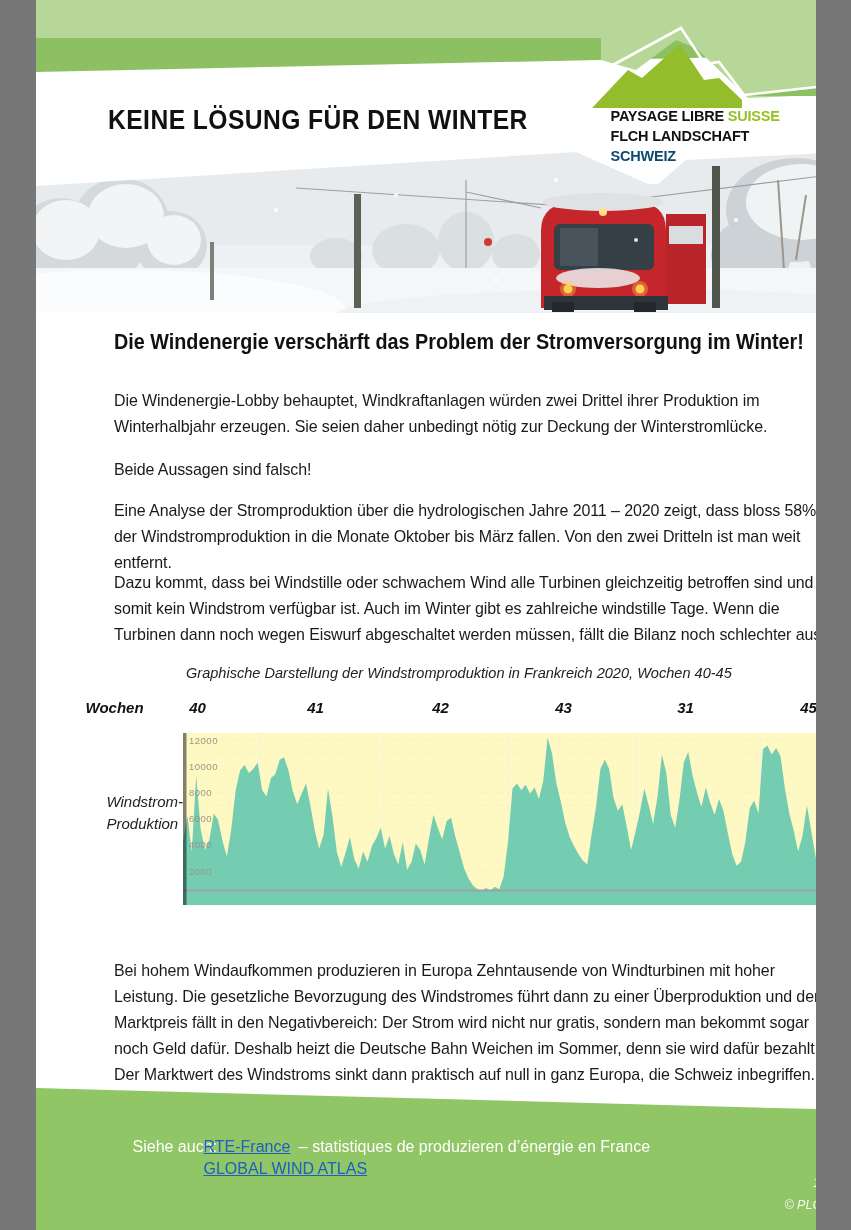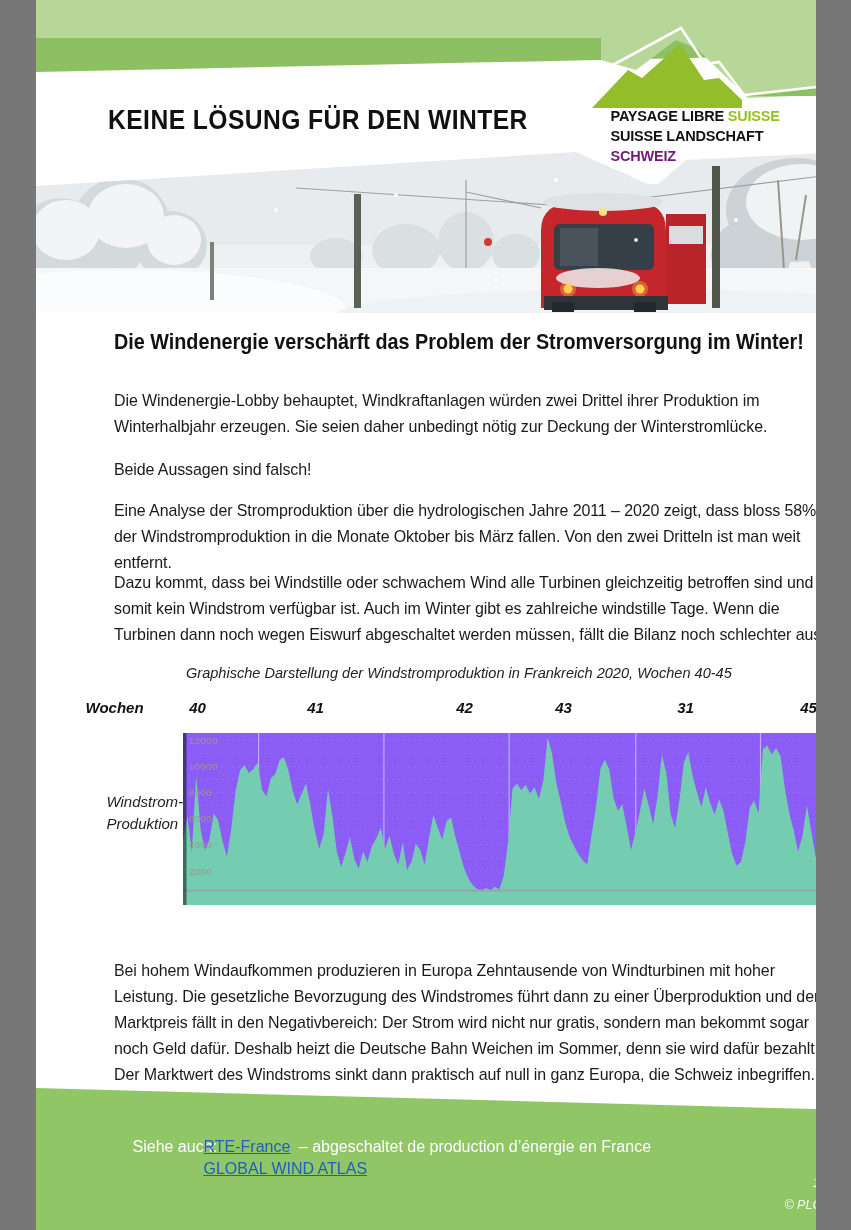--- a/index.html
+++ b/index.html
@@ -46,21 +46,21 @@
       <polygon points="556,108 592,70 606,78 644,44 668,80 683,78 706,100 706,108" fill="#93bd2a"></polygon>
     </g>
   </svg>
 
   <div class="abs" style="left:72px;top:104px;">
     <h1 class="page-title"><span class="cond">KEINE LÖSUNG FÜR DEN WINTER</span></h1>
   </div>
 
   <div class="abs logo-text" style="left:575px;top:106px;">
     <div><span class="blk">PAYSAGE LIBRE</span> <span style="color:#94c11f">SUISSE</span></div>
-    <div><span class="blk">SUISSE LANDSCHAFT</span> <span style="color:#701a75">SCHWEIZ</span></div>
+    <div><span class="blk">FLCH LANDSCHAFT</span> <span style="color:#0c4a6e">SCHWEIZ</span></div>
   </div>
 
   <svg class="abs" style="left:0;top:150px;" width="851" height="163" viewBox="0 0 851 163">
     <defs>
       <clipPath id="photoClip">
         <polygon points="0,36 540,2 612,34 622,34 650,10 851,0 851,163 0,163"></polygon>
       </clipPath>
     </defs>
     <g clip-path="url(#photoClip)">
       <rect x="0" y="0" width="851" height="163" fill="#e8ebed"></rect>
@@ -149,32 +149,32 @@
   <div class="abs bodytext" style="left:78px;top:457px;">Beide Aussagen sind falsch!</div>
   <div class="abs bodytext" style="left:78px;top:498px;">Eine Analyse der Stromproduktion über die hydrologischen Jahre 2011 – 2020 zeigt, dass bloss 58% der Windstromproduktion in die Monate Oktober bis März fallen.  Von den zwei Dritteln ist man weit entfernt.</div>
   <div class="abs bodytext" style="left:78px;top:570px;">Dazu kommt, dass bei Windstille oder schwachem Wind alle Turbinen gleichzeitig betroffen sind und somit kein Windstrom verfügbar ist. Auch im Winter gibt es zahlreiche windstille Tage. Wenn die Turbinen dann noch wegen Eiswurf abgeschaltet werden müssen, fällt die Bilanz noch schlechter aus.</div>
 
   <div class="abs caption" style="left:150px;top:664px;">Graphische Darstellung der Windstromproduktion in Frankreich 2020, Wochen 40-45</div>
 
   <div class="abs weeks-label" style="left:50px;top:699px;">Wochen</div>
   <div class="abs" style="left:147px;top:699px;width:663px;height:20px;">
     <span class="week-num" style="left:2px;">40</span>
     <span class="week-num" style="left:120px;">41</span>
-    <span class="week-num" style="left:245px;margin-left:24px;">42</span>
+    <span class="week-num" style="left:245px;">42</span>
     <span class="week-num" style="left:368px;">43</span>
     <span class="week-num" style="left:490px;">31</span>
     <span class="week-num" style="left:613px;">45</span>
   </div>
 
   <div class="abs yaxis-label" style="left:71px;top:791px;">
     <div>Windstrom-</div>
     <div>Produktion</div>
   </div>
 
-  <div class="abs chart-wrap" style="left: 147px; top: 733px; width: 663px; height: 172px; background: #8b5cf6;">
+  <div class="abs chart-wrap" style="left: 147px; top: 733px; width: 663px; height: 172px; background: #fef9c3;">
     <svg id="chart-svg" width="663" height="172" viewBox="0 0 663 172">
         <line x1="0" y1="151.1" x2="663" y2="151.1" stroke="rgba(200,205,210,0.28)" stroke-width="1" stroke-dasharray="1.5 4"></line>
         <line x1="0" y1="138.0" x2="663" y2="138.0" stroke="rgba(200,205,210,0.28)" stroke-width="1" stroke-dasharray="1.5 4"></line>
         <line x1="0" y1="124.9" x2="663" y2="124.9" stroke="rgba(200,205,210,0.28)" stroke-width="1" stroke-dasharray="1.5 4"></line>
         <line x1="0" y1="111.8" x2="663" y2="111.8" stroke="rgba(200,205,210,0.28)" stroke-width="1" stroke-dasharray="1.5 4"></line>
         <line x1="0" y1="98.8" x2="663" y2="98.8" stroke="rgba(200,205,210,0.28)" stroke-width="1" stroke-dasharray="1.5 4"></line>
         <line x1="0" y1="85.7" x2="663" y2="85.7" stroke="rgba(200,205,210,0.28)" stroke-width="1" stroke-dasharray="1.5 4"></line>
         <line x1="0" y1="72.6" x2="663" y2="72.6" stroke="rgba(200,205,210,0.28)" stroke-width="1" stroke-dasharray="1.5 4"></line>
         <line x1="0" y1="59.5" x2="663" y2="59.5" stroke="rgba(200,205,210,0.28)" stroke-width="1" stroke-dasharray="1.5 4"></line>
         <line x1="0" y1="46.4" x2="663" y2="46.4" stroke="rgba(200,205,210,0.28)" stroke-width="1" stroke-dasharray="1.5 4"></line>
@@ -200,21 +200,21 @@
         <text x="656" y="153.6" fill="#ccd2d7" font-size="9" font-weight="bold" letter-spacing="1.2" text-anchor="end">MIN</text>
       </svg>
   </div>
 
   <div class="abs bodytext" style="left:78px;top:958px;">Bei hohem Windaufkommen produzieren in Europa Zehntausende von Windturbinen mit hoher Leistung. Die gesetzliche Bevorzugung des Windstromes führt dann zu einer Überproduktion und der Marktpreis fällt in den Negativbereich: Der Strom wird nicht nur gratis, sondern man bekommt sogar noch Geld dafür. Deshalb heizt die Deutsche Bahn Weichen im Sommer, denn sie wird dafür bezahlt. Der Marktwert des Windstroms sinkt dann praktisch auf null in ganz Europa, die Schweiz inbegriffen.</div>
 
   <div class="abs footer-band" style="left:0;top:1088px;width:851px;height:142px;clip-path:polygon(0 0,851px 23px,851px 142px,0 142px);">
     <div class="abs footer-white" style="left:65px;top:50px;">Siehe auch:</div>
     <div class="abs" style="left:168px;top:50px;">
       <a class="footer-link">RTE-France</a>
-      <span class="footer-white" style="margin-left:4px;">– abgeschaltet de production d’énergie en France</span>
+      <span class="footer-white" style="margin-left:4px;">– statistiques de produzieren d’énergie en France</span>
     </div>
     <div class="abs" style="left:168px;top:72px;">
       <a class="footer-link">GLOBAL WIND ATLAS</a>
     </div>
     <div class="abs footer-meta" style="right:13px;top:62px;">
       <div>No. 1</div>
       <div>11.11.2021</div>
       <div>© PLCH / FLCH</div>
     </div>
   </div>

